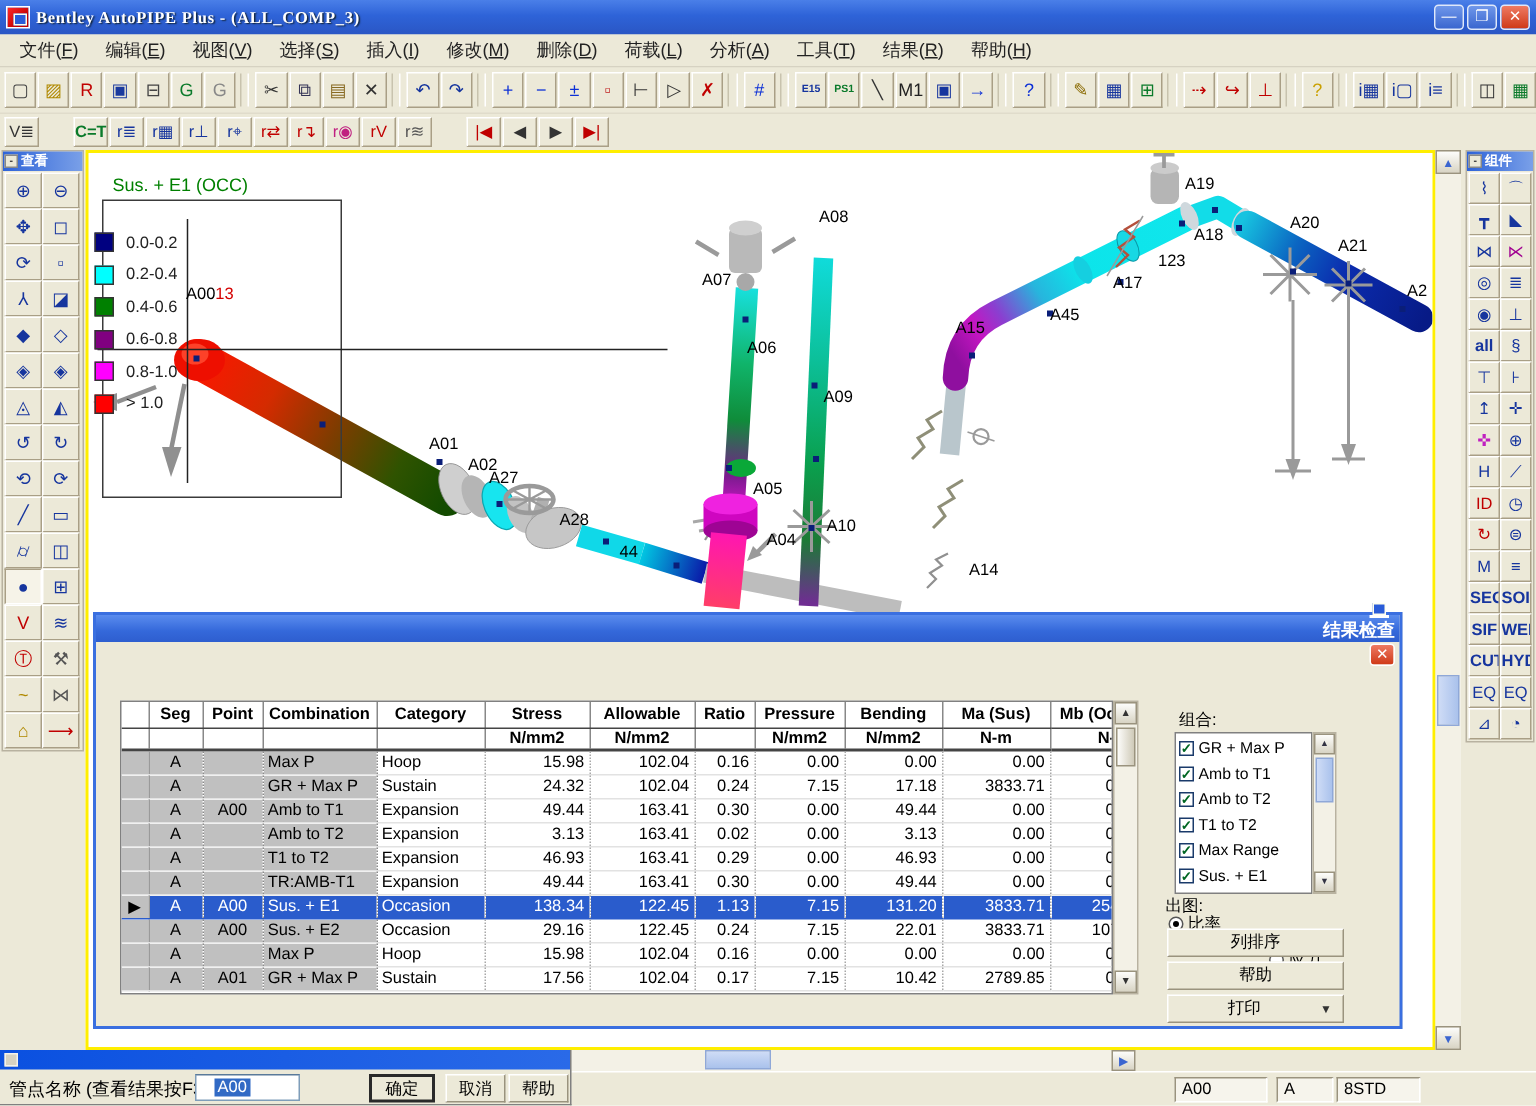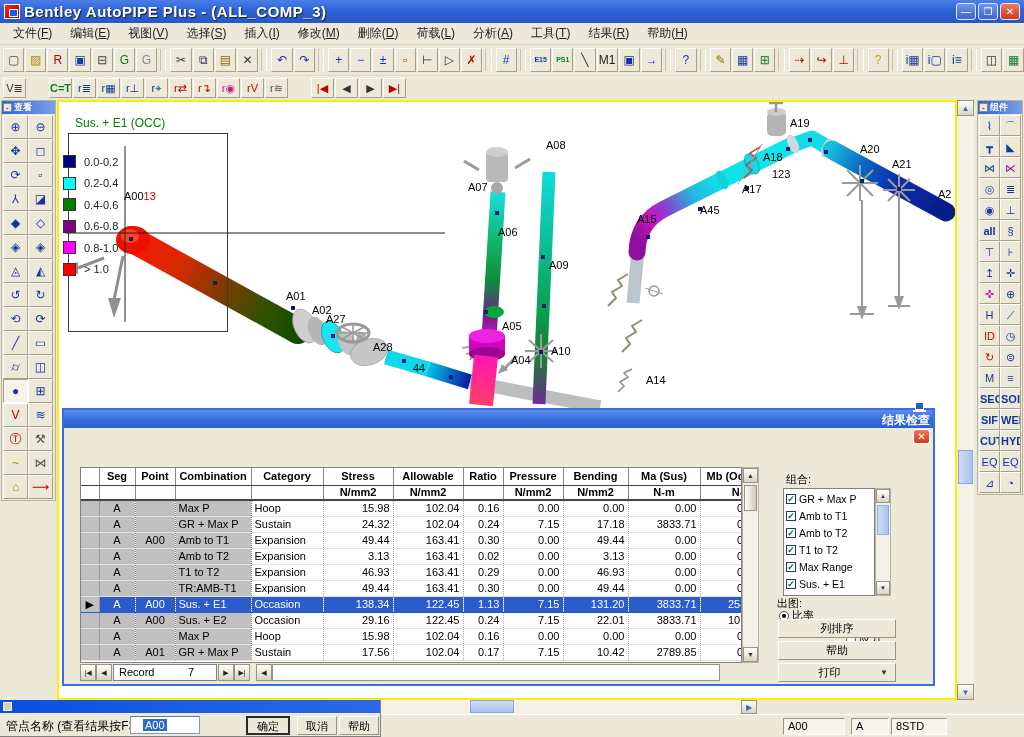--- a/index.html
+++ b/index.html
@@ -9,21 +9,21 @@
   button { font:inherit; background:none; border:none; cursor:default; }
 
   
   .titlebar { position:absolute; left:0; top:0; width:1024px; height:23px;
     background:linear-gradient(180deg,#4a7fe8 0%,#2e63d8 45%,#2a56c4 100%);
     display:flex; align-items:center; padding:0 4px; }
   .appicon { width:16px; height:15px; margin-right:4px; position:relative;
     background:linear-gradient(135deg,#ff2a2a 0%,#c40000 70%); border:1px solid #fff; }
   .appicon::after { content:""; position:absolute; right:1px; bottom:1px; width:7px; height:6px;
     background:#2a5cd8; border:1px solid #ffe; }
-  .wintitle { color:#fff; font-weight:bold; font-family:Liberation Sans, sans-serif; font-size:15px;
+  .wintitle { color:#fff; font-weight:bold; font-family:Liberation Serif, serif; font-size:11px;
     text-shadow:1px 1px 1px #123; letter-spacing:0.5px; flex:1; }
   .winbtns { display:flex; gap:2px; }
   .winbtn { width:20px; height:17px; font-size:10px; line-height:15px; text-align:center; color:#fff;
     background:linear-gradient(180deg,#6f97ea,#3a66cf); border:1px solid #dfe8fa; border-radius:3px; }
   .winbtn.close { background:linear-gradient(180deg,#ee7a62,#cf3917); }
 
   
   .menubar { position:absolute; left:0; top:23px; width:1024px; height:22px; background:#ece9d8;
     border-bottom:1px solid #d6d2c2; display:flex; align-items:center; padding-left:4px; }
   .menu-item { padding:2px 9px; color:#222; }
@@ -541,21 +541,21 @@
       <span class="vlabel" style="left: 439px; top: 124px;">A06</span>
       <span class="vlabel" style="left: 490px; top: 157px;">A09</span>
       <span class="vlabel" style="left: 443px; top: 218px;">A05</span>
       <span class="vlabel" style="left: 452px; top: 252px;">A04</span>
       <span class="vlabel" style="left: 492px; top: 243px;">A10</span>
       <span class="vlabel" style="left: 587px; top: 272px;">A14</span>
       <span class="vlabel" style="left: 578px; top: 111px;">A15</span>
       <span class="vlabel" style="left: 641px; top: 102px;">A45</span>
       <span class="vlabel" style="left: 683px; top: 81px;">A17</span>
       <span class="vlabel" style="left: 713px; top: 66px;">123</span>
-      <span class="vlabel" style="left: 704px; top: 49px;">A18</span>
+      <span class="vlabel" style="left: 737px; top: 49px;">A18</span>
       <span class="vlabel" style="left: 731px; top: 15px;">A19</span>
       <span class="vlabel" style="left: 801px; top: 41px;">A20</span>
       <span class="vlabel" style="left: 833px; top: 56px;">A21</span>
       <span class="vlabel" style="left: 879px; top: 86px;">A2</span>
     </div>
 </div>
 
 <div id="vscroll">
   <div class="sb-btn up">▲</div>
   <div class="thumb"></div>
@@ -783,32 +783,20 @@
           </tr>
         </tbody>
       </table>
   </div>
   <div id="tscroll">
     <div class="sbtn" style="top:0">▲</div>
     <div class="thumb"></div>
     <div class="sbtn" style="bottom:0">▼</div>
   </div>
 
-  <div id="recordbar">
-    <button class="rbtn" style="left:0" id="nav-first">|◀</button>
-    <button class="rbtn" style="left:16px" id="nav-prev">◀</button>
-    <div id="recfield">
-      <span class="rlabel">Record</span>
-      <span class="rvalue">7</span>
-    </div>
-    <button class="rbtn" style="left:138px" id="nav-next">▶</button>
-    <button class="rbtn" style="left:154px" id="nav-last">▶|</button>
-    <button class="rbtn" style="left:176px" id="nav-left">◀</button>
-    <div id="rectrack"></div>
-  </div>
 
   <div id="combo-label">组合:</div>
   <div id="combolist">
       <div class="combo-row">
         <span class="cbx">✓</span>
         <span class="combo-lb">GR + Max P</span>
       </div>
       <div class="combo-row">
         <span class="cbx">✓</span>
         <span class="combo-lb">Amb to T1</span>

